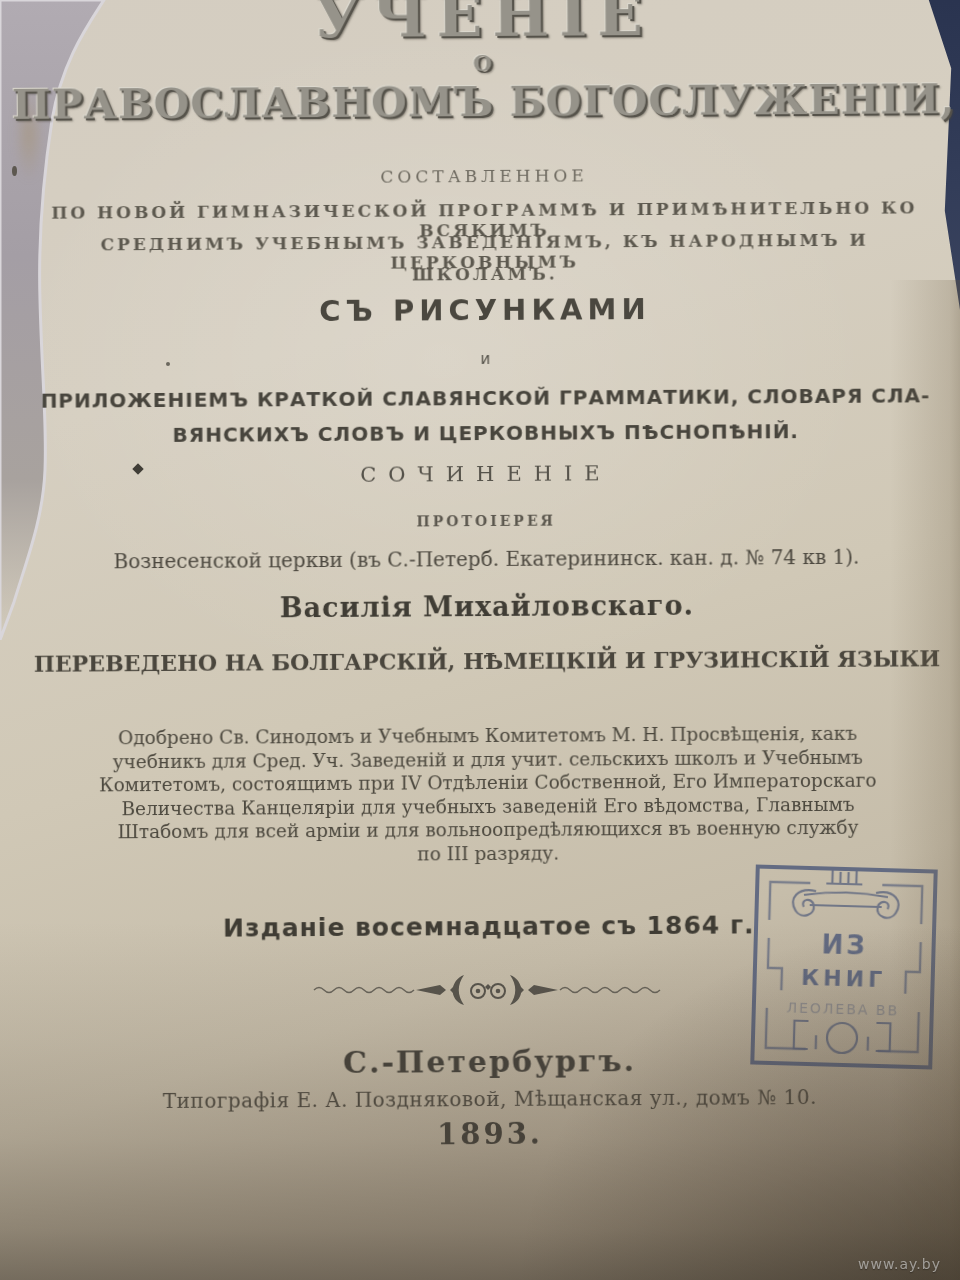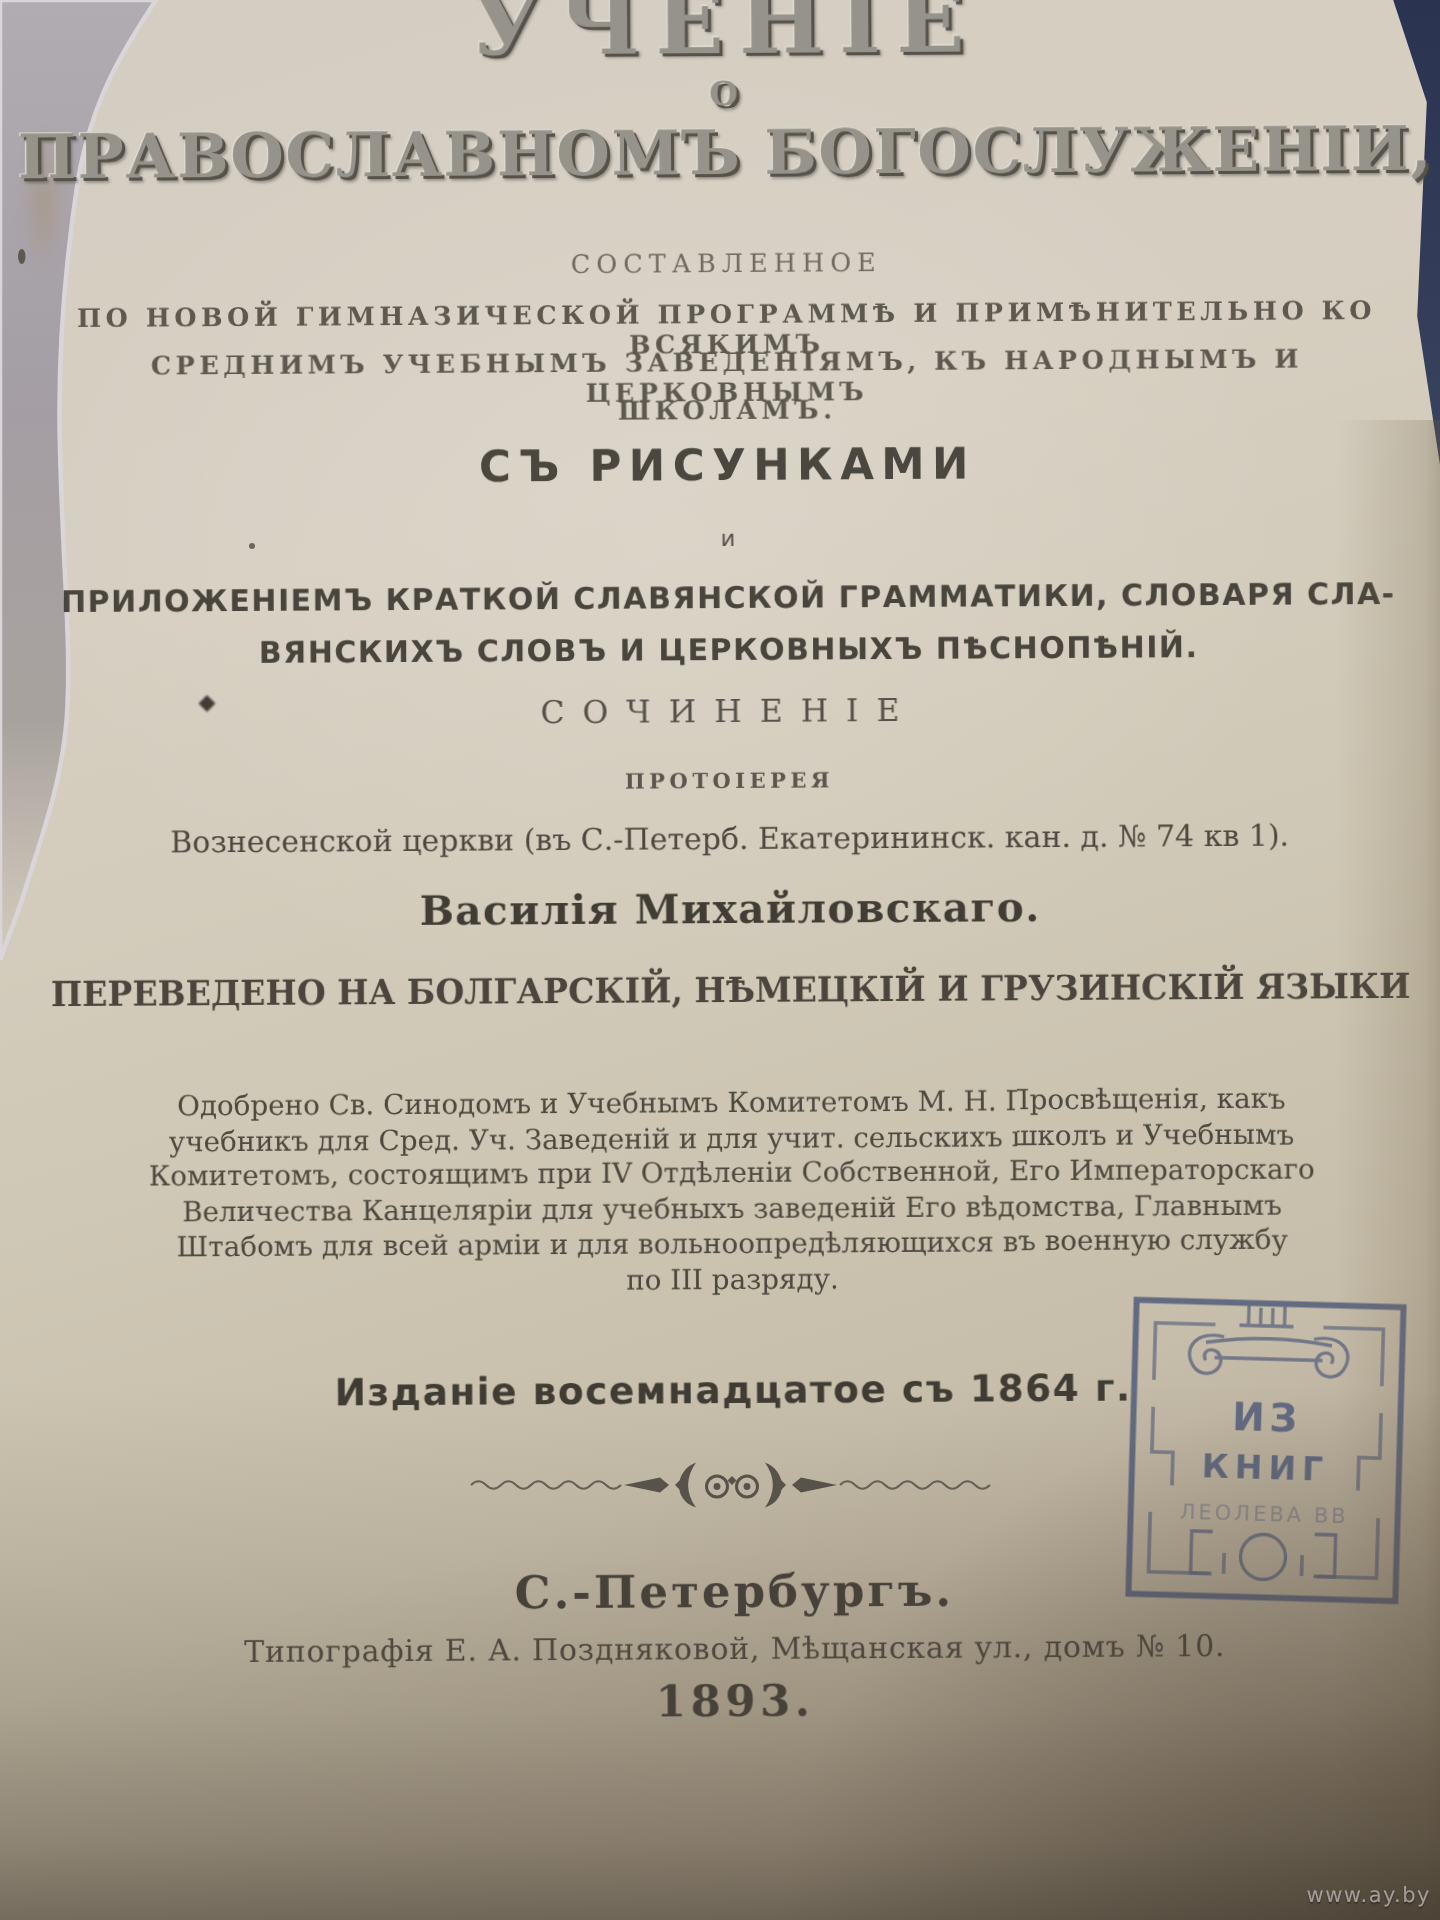--- a/index.html
+++ b/index.html
@@ -50,21 +50,21 @@
   .speck1{position:absolute;left:12px;top:166px;width:5px;height:10px;background:#5d5850;border-radius:50%;filter:blur(0.5px);}
   .speck-diamond{position:absolute;left:134px;top:465px;width:8px;height:8px;background:#403e37;transform:rotate(45deg);filter:blur(0.6px);}
   .speck2{position:absolute;left:166px;top:362px;width:4px;height:4px;background:#6b675e;border-radius:50%;}
   
   .shade-bottom{position:absolute;inset:0;pointer-events:none;
     background:linear-gradient(180deg,rgba(85,72,56,0) 72%,rgba(85,72,56,0.10) 81%,rgba(80,68,53,0.22) 89%,rgba(68,58,45,0.38) 96%,rgba(56,48,38,0.52) 100%);}
   .shade-br{position:absolute;right:-90px;bottom:-90px;width:560px;height:470px;pointer-events:none;
     background:radial-gradient(ellipse at 78% 82%,rgba(62,52,40,0.5),rgba(62,52,40,0) 66%);}
   .shade-right{position:absolute;right:0;top:280px;width:70px;height:1000px;pointer-events:none;
     background:linear-gradient(90deg,rgba(110,95,70,0) 0%,rgba(110,95,70,0.22) 85%,rgba(100,86,62,0.32) 100%);}
-  .watermark{position:absolute;right:6px;bottom:8px;font-family:"DejaVu Sans",sans-serif;
+  .watermark{position:absolute;right:19px;bottom:8px;font-family:"DejaVu Sans",sans-serif;
     font-size:14px;color:rgba(238,238,238,0.55);text-shadow:0 1px 1px rgba(40,35,28,0.6);letter-spacing:1px;}
 </style>
 </head>
 <body>
 
 <div id="screen">
 
   <svg class="torn" width="130" height="640">
     <defs>
       <linearGradient id="torng" x1="0" y1="0" x2="0" y2="1">

